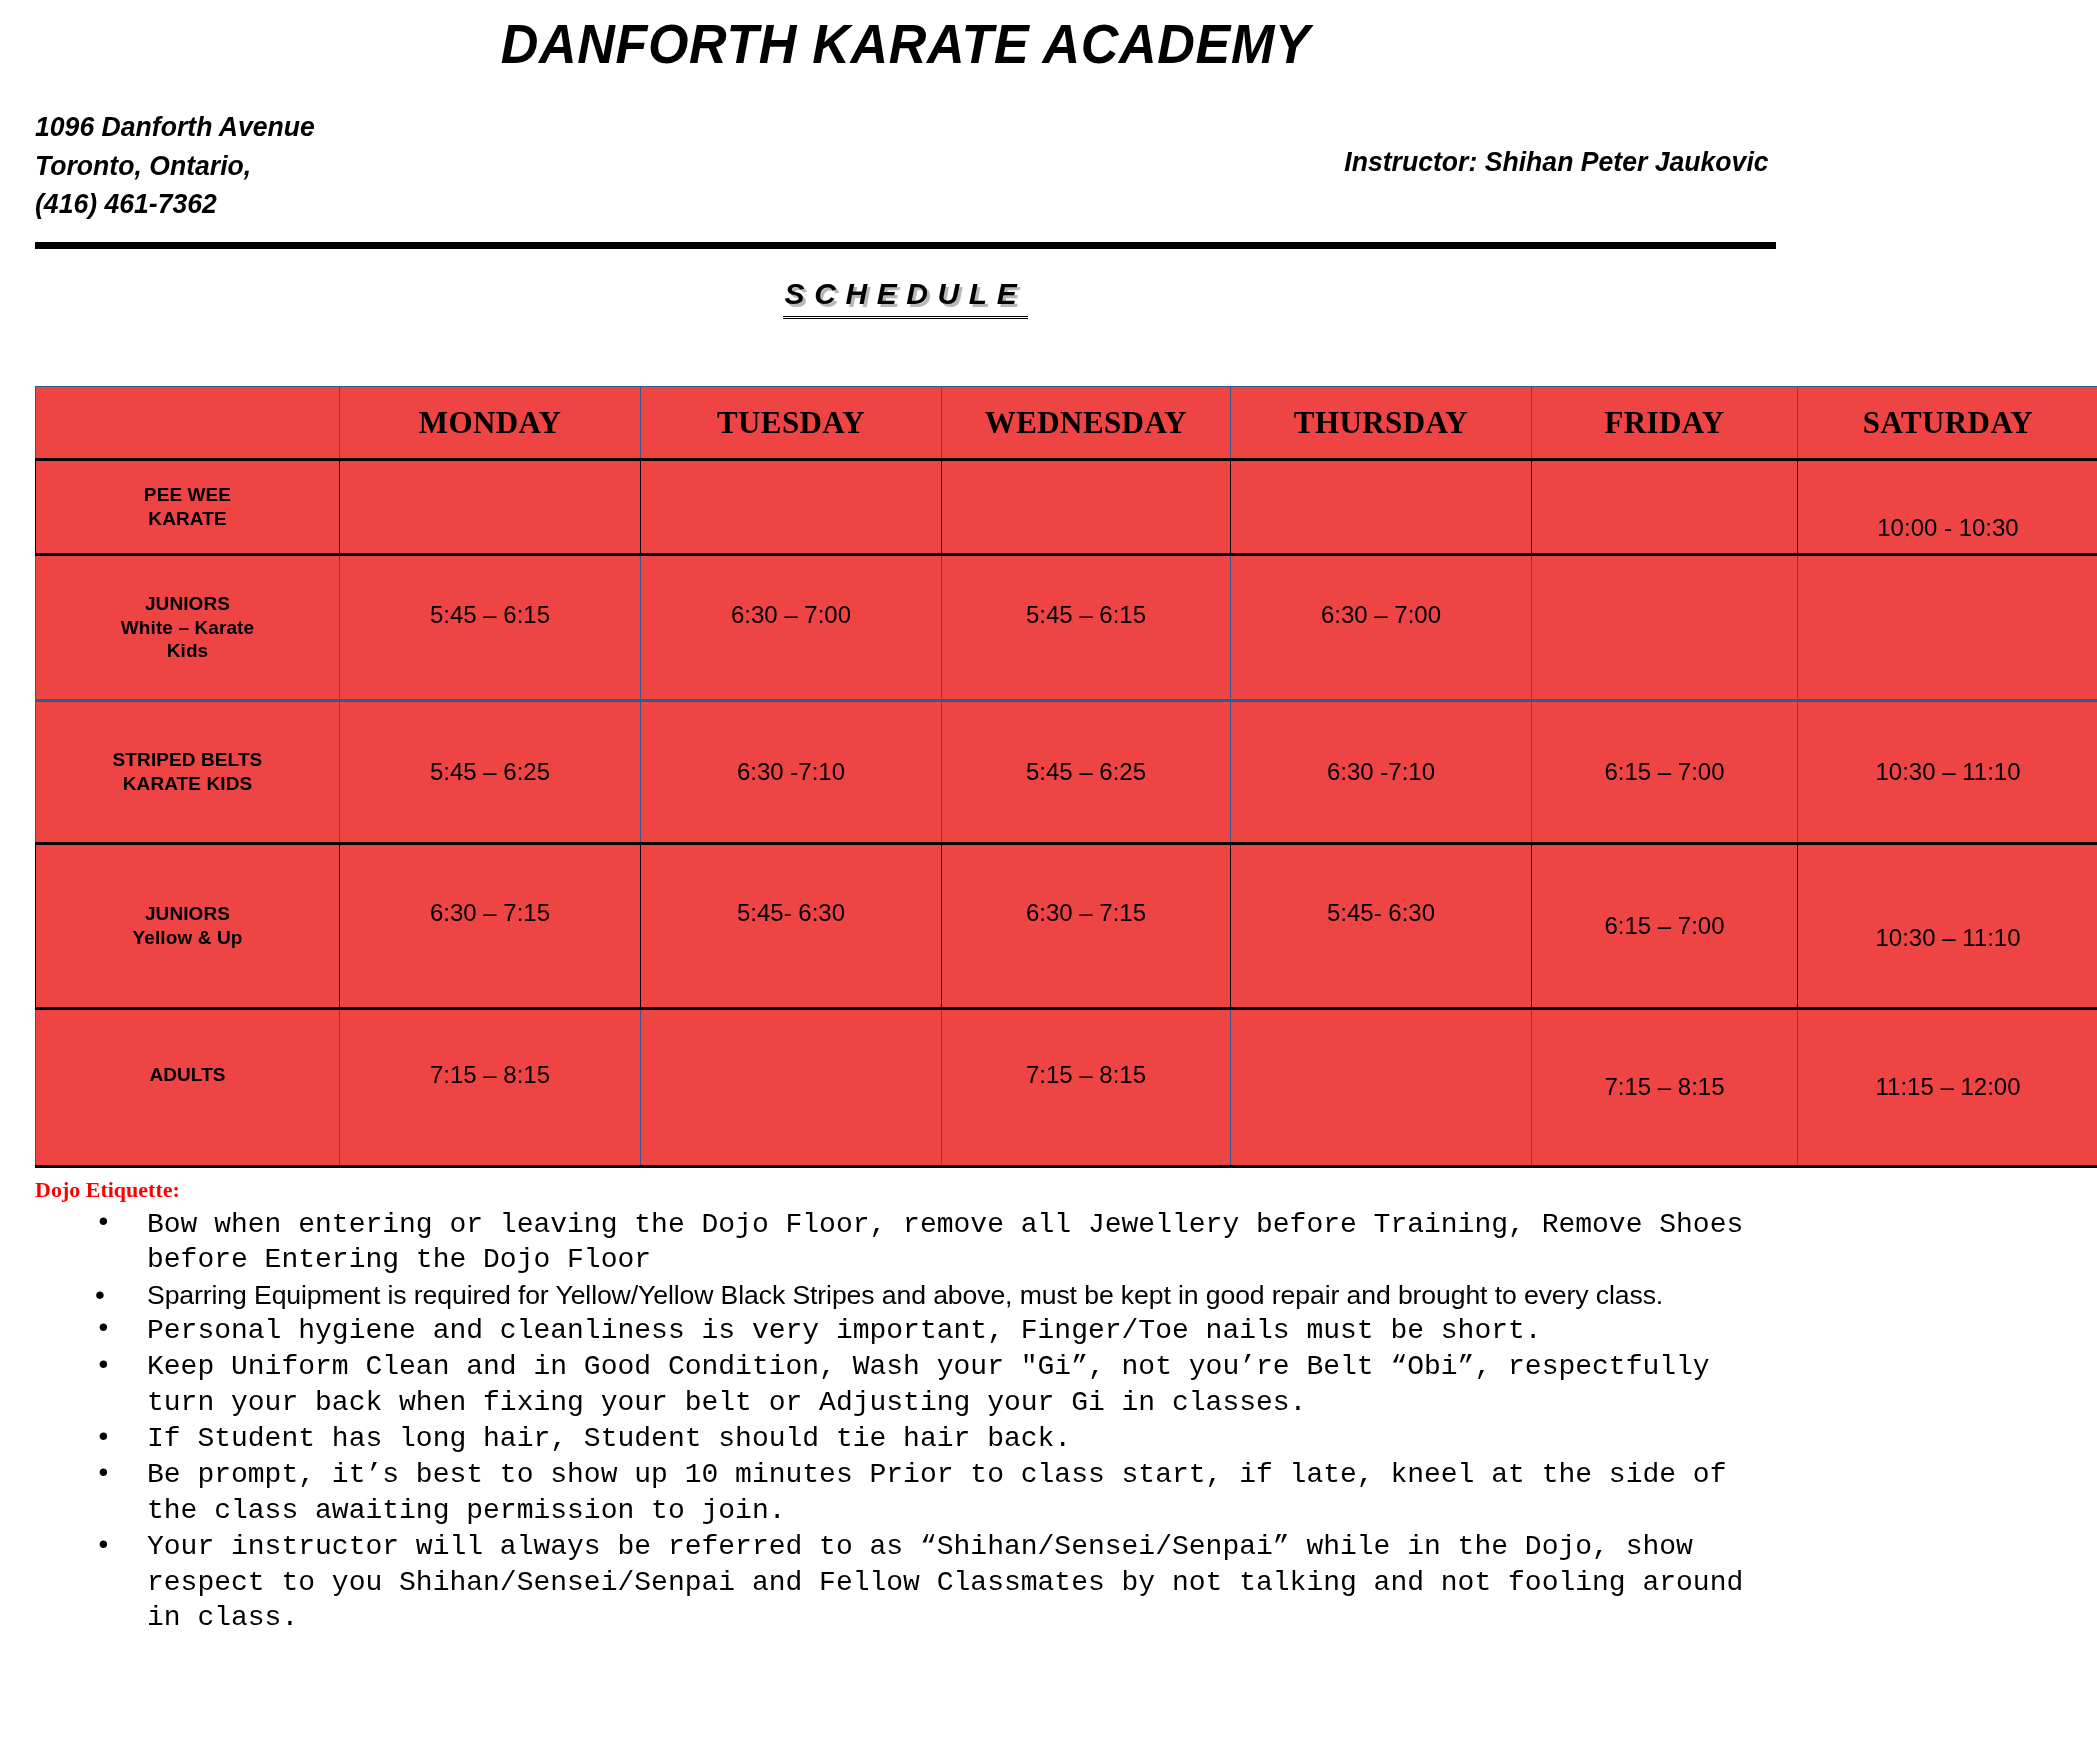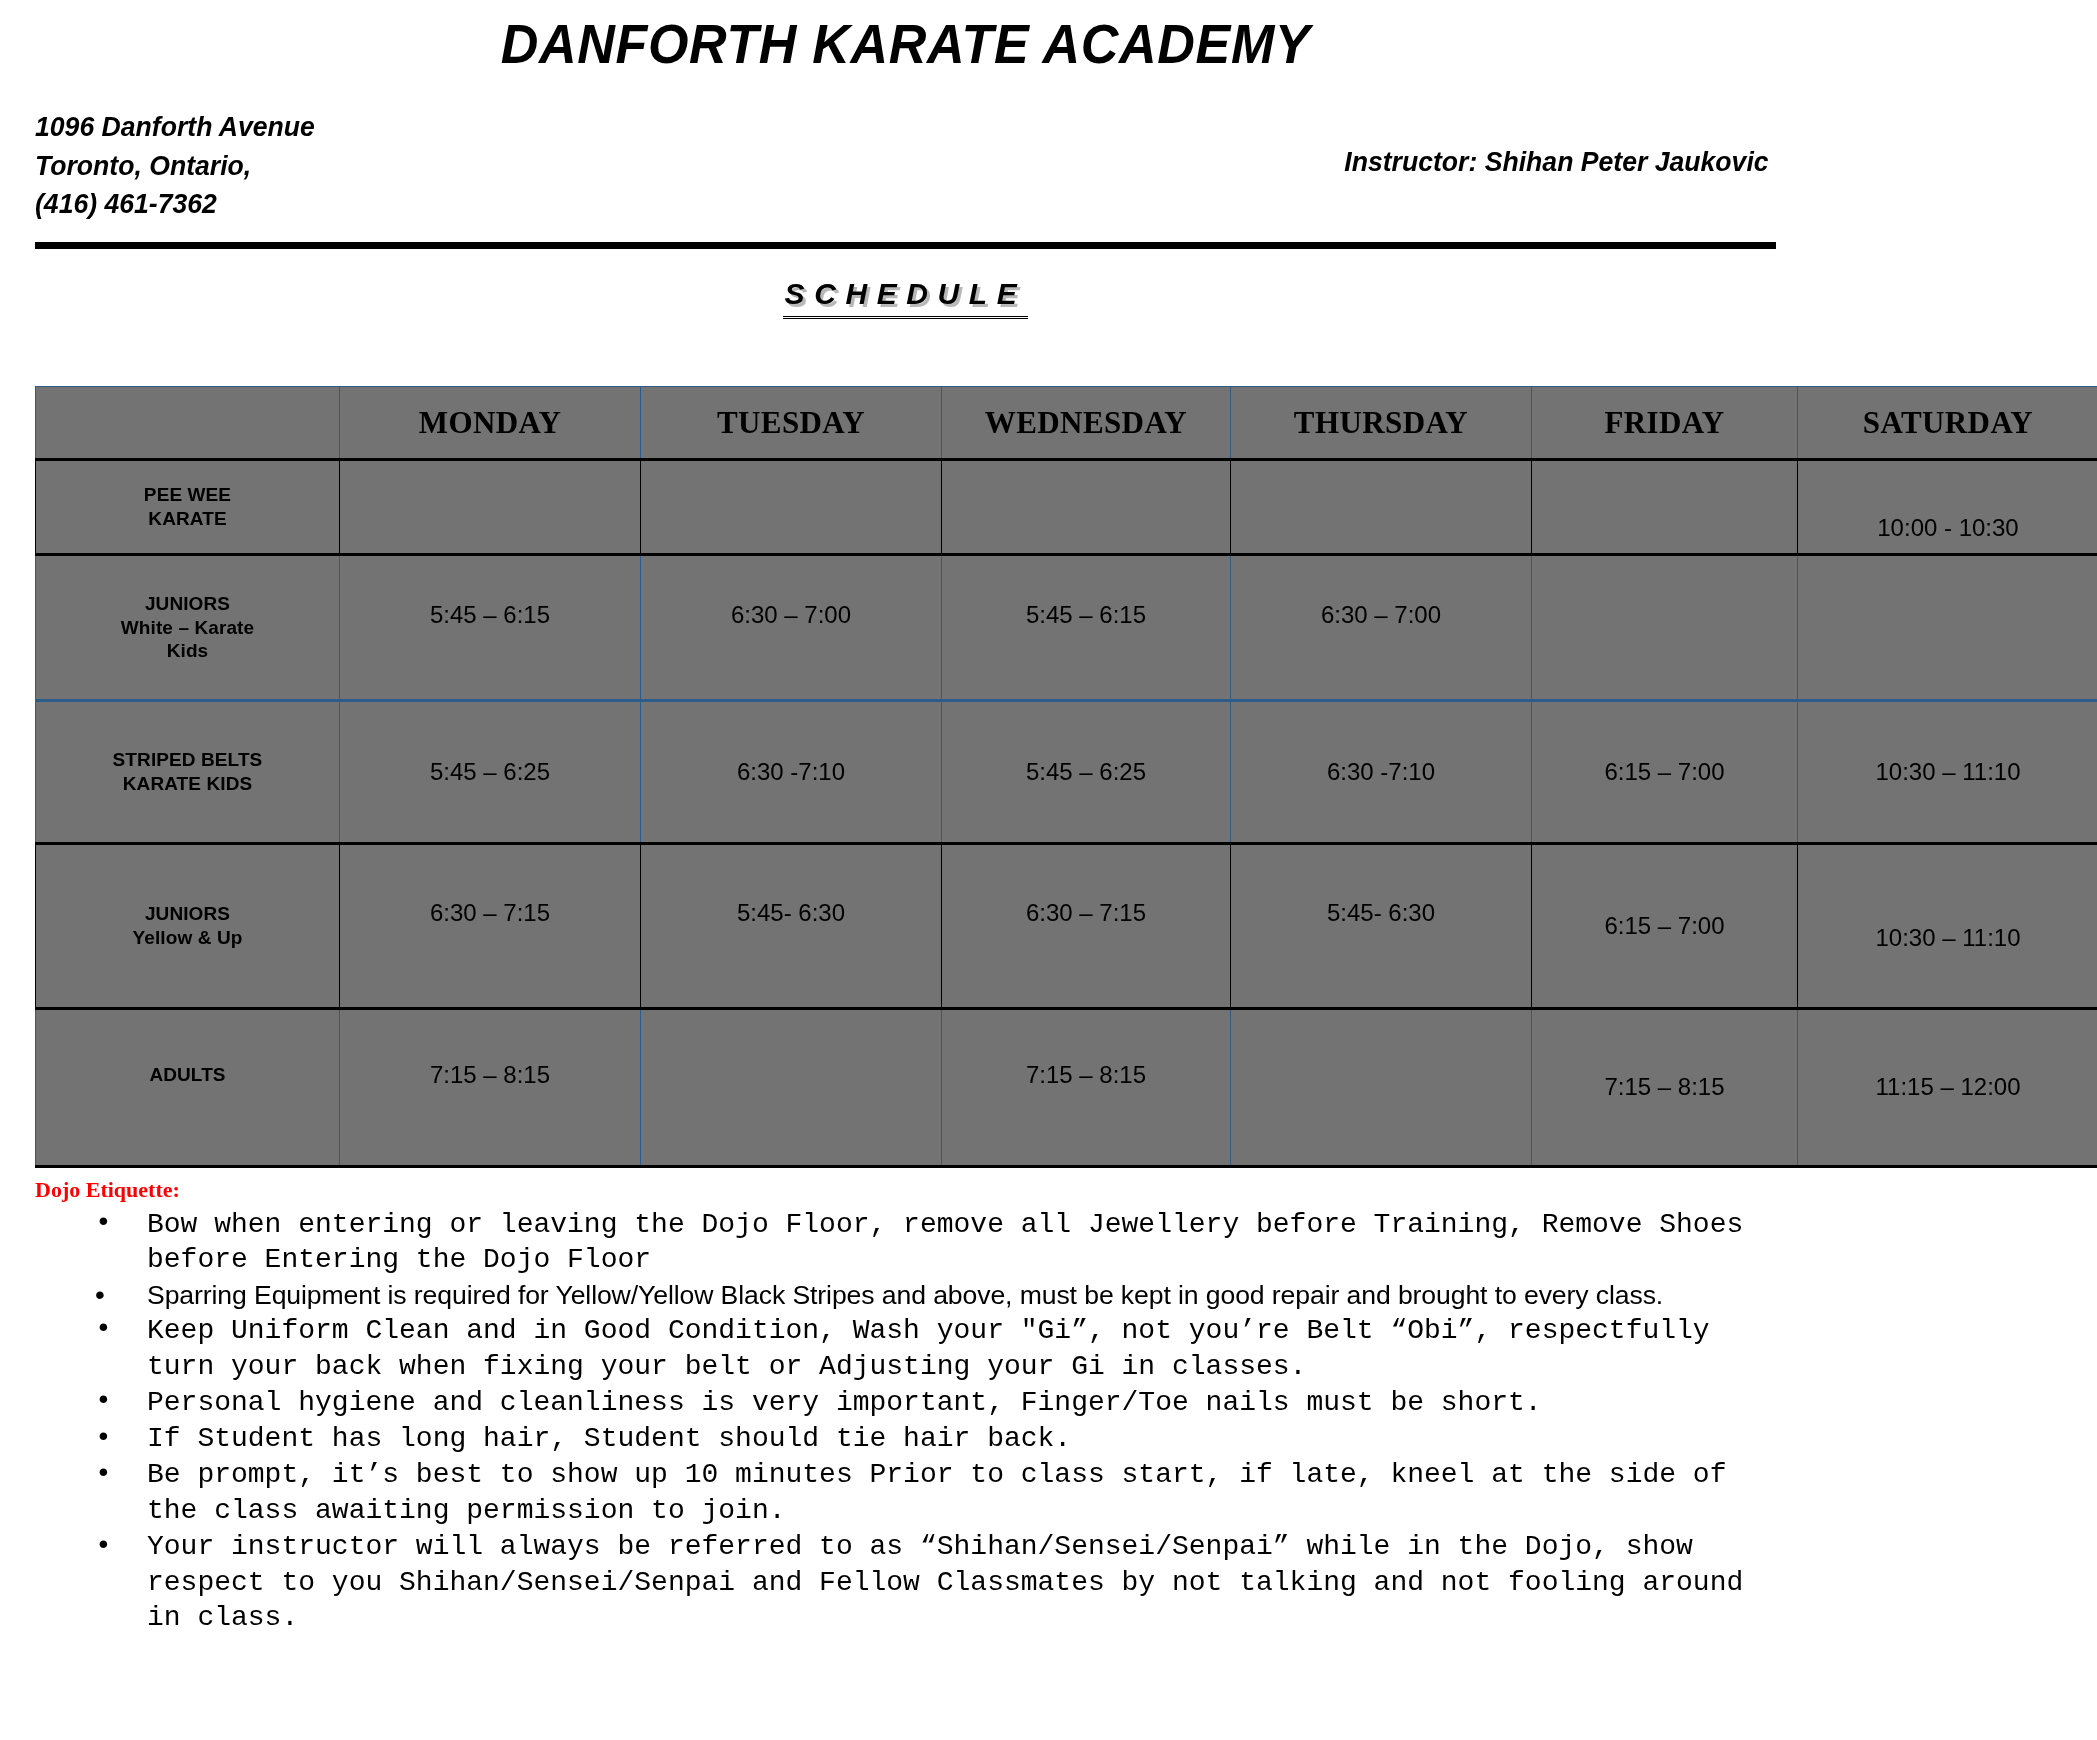--- a/index.html
+++ b/index.html
@@ -113,21 +113,21 @@
 
   .sched-table td {
     border: 1.5px solid #000000;
     padding: 0 7.4px;
     text-align: center;
     vertical-align: middle;
     font-family: "Liberation Sans", sans-serif;
     font-size: 24px;
     line-height: 1.35;
     color: #000000;
-    background: #737373;
+    background: #ef4444;
   }
 
   
   tr.row-head td {
     border-color: #2E5C8A;
     border-bottom-color: #000000;
     border-bottom-width: 3.7px;
     height: 71px;
     font-family: "Liberation Serif", "DejaVu Serif", serif;
     font-weight: bold;
@@ -314,22 +314,22 @@
       </tr>
 
     </tbody>
   </table>
 
   <div class="etiquette">
     <div class="etiquette-title">Dojo Etiquette:</div>
     <ul class="rules">
       <li>Bow when entering or leaving the Dojo Floor, remove all Jewellery before Training, Remove Shoes before Entering the Dojo Floor</li>
       <li class="sans">Sparring Equipment is required for Yellow/Yellow Black Stripes and above, must be kept in good repair and brought to every class.</li>
+      <li>Personal hygiene and cleanliness is very important, Finger/Toe nails must be short.</li>
       <li>Keep Uniform Clean and in Good Condition, Wash your "Gi”, not you’re Belt “Obi”, respectfully turn your back when fixing your belt or Adjusting your Gi in classes.</li>
-      <li>Personal hygiene and cleanliness is very important, Finger/Toe nails must be short.</li>
       <li>If Student has long hair, Student should tie hair back.</li>
       <li>Be prompt, it’s best to show up 10 minutes Prior to class start, if late, kneel at the side of the class awaiting permission to join.</li>
       <li>Your instructor will always be referred to as “Shihan/Sensei/Senpai” while in the Dojo, show respect to you Shihan/Sensei/Senpai and Fellow Classmates by not talking and not fooling around in class.</li>
 
     </ul>
   </div>
 
 </div>
 
 

